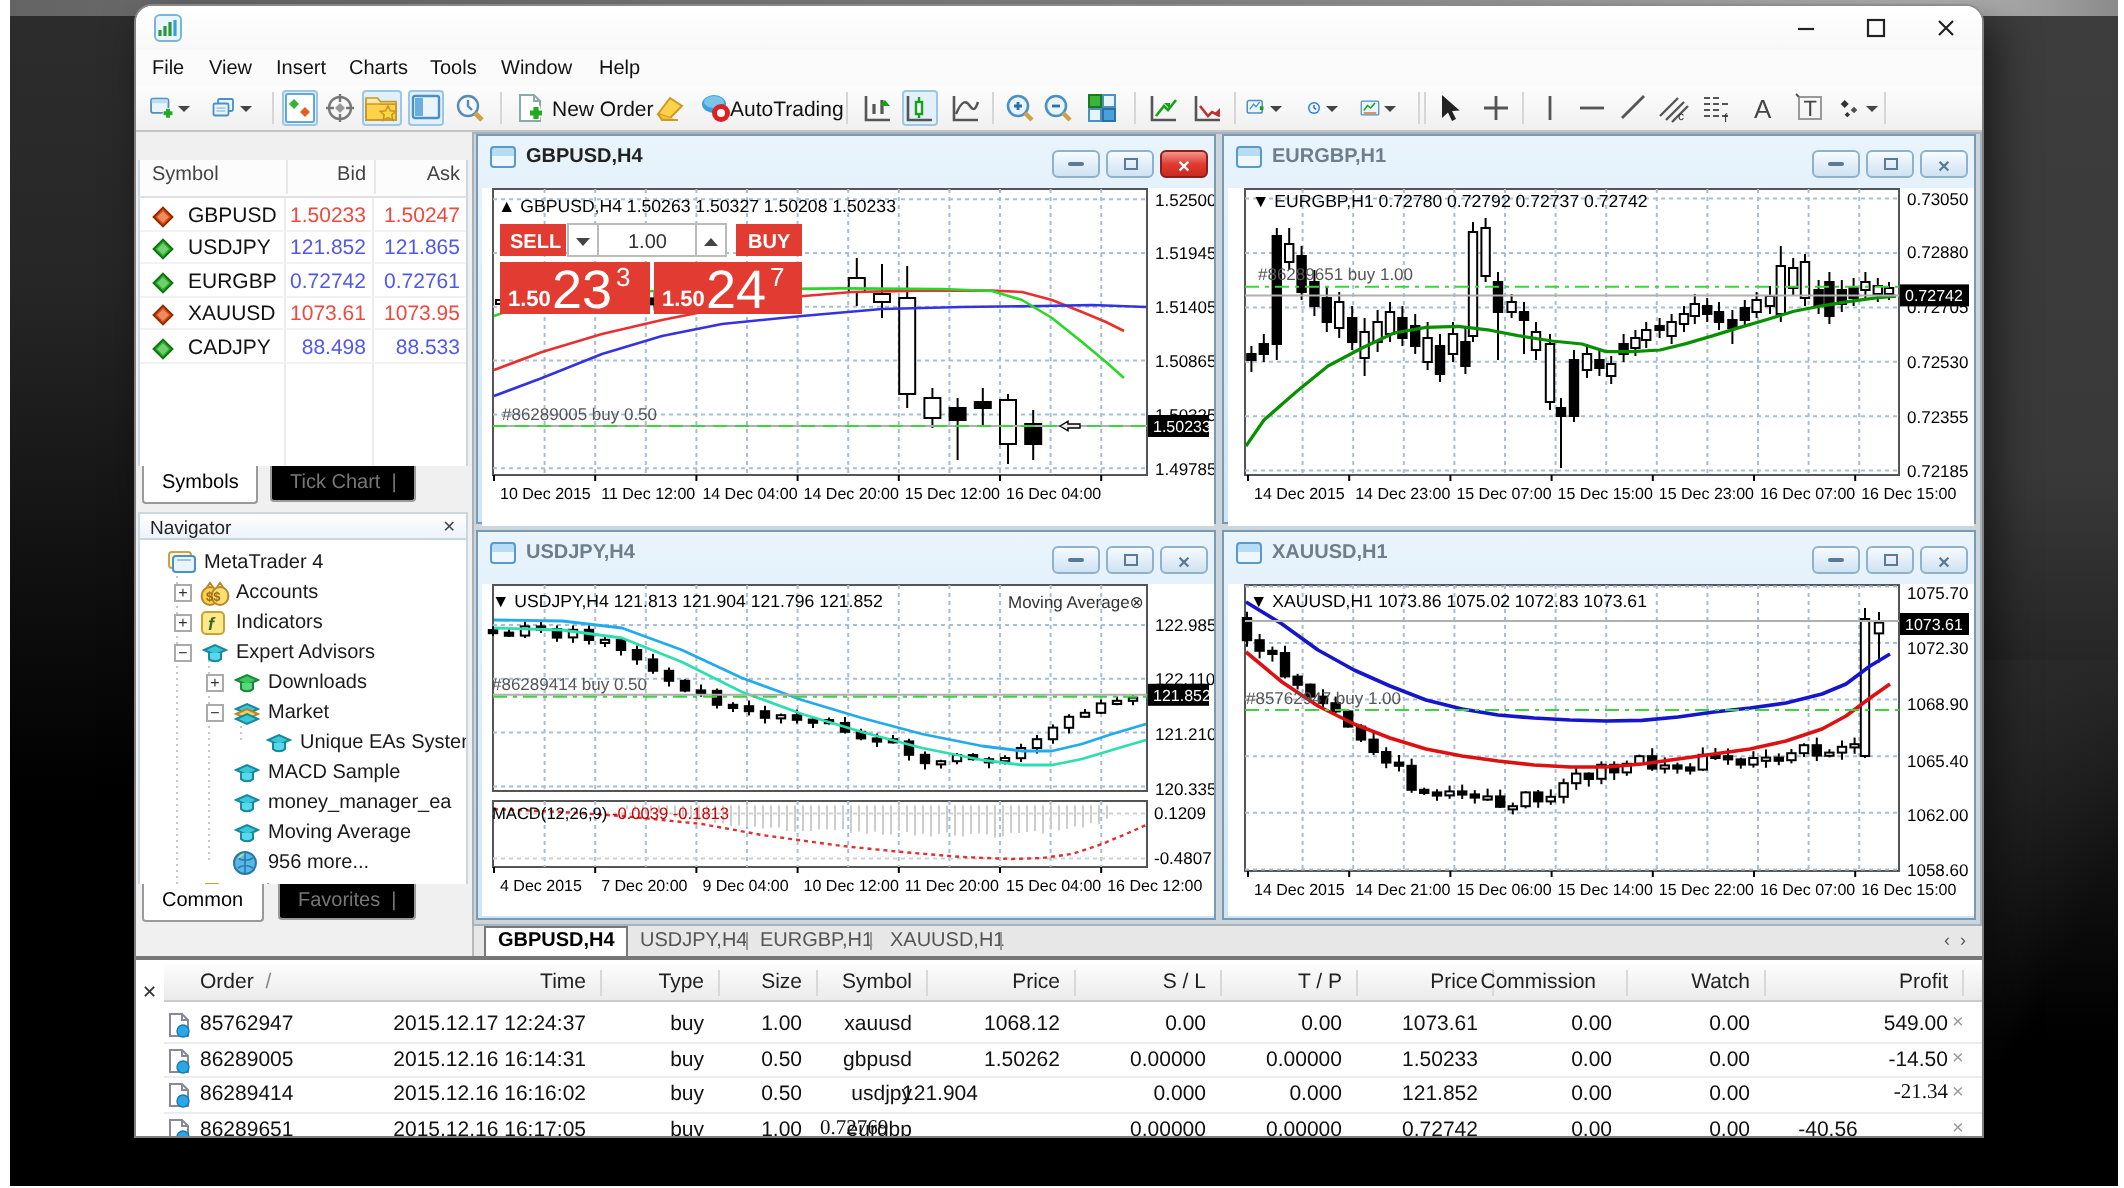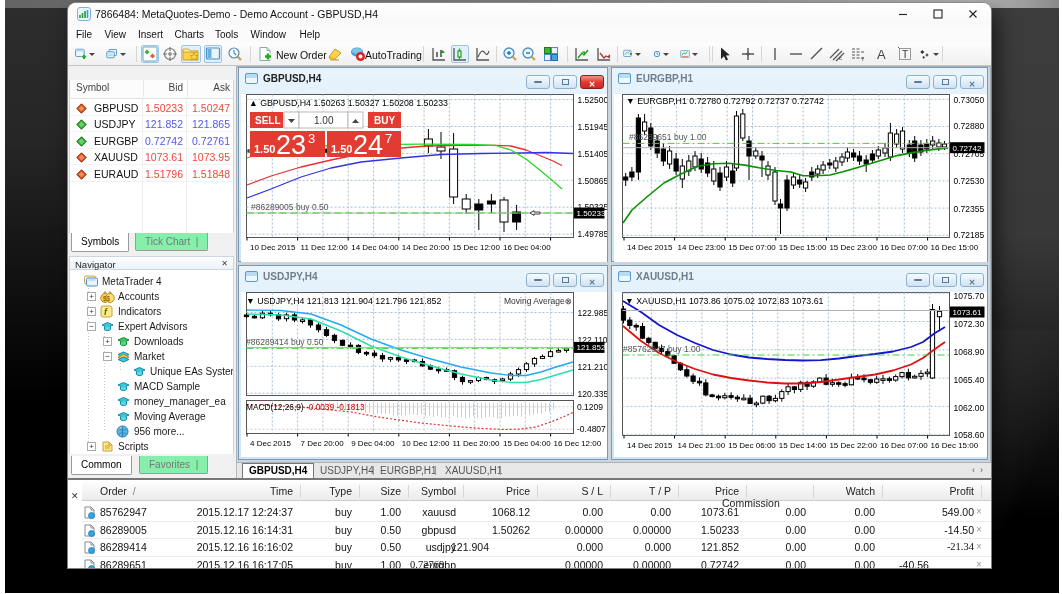--- a/index.html
+++ b/index.html
@@ -26,21 +26,21 @@
 .mwtable { position:absolute; left:1px; top:33px; width:165px; height:134px; background:#fff; border-left:1px solid #ccd6de; border-right:1px solid #ccd6de; }
 .mwrow { position:relative; height:16.6px; border-bottom:1px solid #f2f2f2; font-size:10.5px; }
 .mwdia { position:absolute; left:6px; top:3.5px; }
 .mwsym { position:absolute; left:24px; top:2.5px; color:#111; }
 .mwbid { position:absolute; left:49px; top:2.5px; width:64px; text-align:right; }
 .mwask { position:absolute; left:98px; top:2.5px; width:62px; text-align:right; }
 .mwvsep { position:absolute; top:0; width:1px; height:136px; background:#ededed; }
 .red { color:#f0483c; }
 .blu { color:#5058e8; }
 .sbtabs { position:absolute; left:1px; width:165px; height:21px; background:#f0f0f0; font-size:10px; }
-.tab { position:absolute; top:0; height:18px; padding:2.5px 9px 0 9px; border:1px solid #9a9a9a; border-top:none; background:#86efac; color:#777; border-radius:0 0 2px 2px; }
+.tab { position:absolute; top:0; height:18px; padding:2.5px 9px 0 9px; border:1px solid #9a9a9a; border-top:none; background:#000000; color:#777; border-radius:0 0 2px 2px; }
 .tabact { background:#fff; color:#000; z-index:2; height:19px; }
 .navtree { position:absolute; left:1px; top:204px; width:165px; height:184px; background:#fff; border-left:1px solid #ccd6de; border-right:1px solid #ccd6de; overflow:hidden; padding-top:4px; }
 .navrow { position:relative; height:15px; font-size:10px; }
 .navic { position:absolute; top:0.5px; }
 .navlb { position:absolute; top:1.5px; white-space:nowrap; }
 .pm { position:absolute; top:3px; width:9px; height:9px; border:1px solid #aaa; background:#fff; font-size:8px; line-height:7px; text-align:center; color:#333; z-index:2; }
 .workspace { position:absolute; left:168px; top:63px; width:755px; height:397px; background:#ccd4dc; border:1px solid #a8b2ba; }
 .cw { position:absolute; background:linear-gradient(#e9f4fc,#cde5f6); border:1px solid #7a9ab4; }
 .cwtitle { position:absolute; left:6px; top:5px; font-size:10px; font-weight:bold; display:flex; gap:5px; }
 .cwicon { width:13px; height:11px; background:linear-gradient(#b8dcf4 0 4px, #eef7fe 4px); border:1px solid #5a9ac8; border-radius:2px; display:inline-block; }
@@ -70,21 +70,20 @@
   <div class="bgright"></div>
   <div class="bgdiag"></div>
   <div class="bgstrip"></div>
   <div class="app">
     <div class="titlebar">
       <svg style="position:absolute;left:9px;top:4px;" width="14" height="14" viewBox="0 0 14 14">
           <rect x="0.5" y="0.5" width="13" height="13" rx="2.5" fill="#eaf6fe" stroke="#7ab4d8"></rect>
           <path d="M3 8 v3 M5.5 6 v5 M8 4 v7" stroke="#2a9838" stroke-width="1.6"></path>
           <path d="M10.5 3 v8" stroke="#38a0d8" stroke-width="1.6"></path>
         </svg>
-      <span class="title">7866484: MetaQuotes-Demo - Demo Account - GBPUSD,H4</span>
       <svg style="position:absolute;left:828px;top:4px;" width="14" height="14" viewBox="0 0 14 14">
           <path d="M3 7.5 h8" stroke="#222" stroke-width="1.1"></path>
         </svg>
       <svg style="position:absolute;left:863px;top:4px;" width="14" height="14" viewBox="0 0 14 14">
           <rect x="3" y="3" width="8" height="8" fill="none" stroke="#222" stroke-width="1.1"></rect>
         </svg>
       <svg style="position:absolute;left:898px;top:4px;" width="14" height="14" viewBox="0 0 14 14">
           <path d="M3.5 3.5 L10.5 10.5 M10.5 3.5 L3.5 10.5" stroke="#222" stroke-width="1.1"></path>
         </svg>
     </div>
@@ -365,26 +364,26 @@
           <svg width="11" height="11" viewBox="0 0 11 11" class="mwdia">
               <path d="M5.5 0.8 L10.2 5.5 L5.5 10.2 L0.8 5.5 Z" fill="#e05010" stroke="#902800" stroke-width="1"></path>
               <path d="M5.5 2.6 L8.4 5.5 L5.5 8.4 L2.6 5.5 Z" fill="#ffffff" fill-opacity="0.35"></path>
             </svg>
           <span class="mwsym">XAUUSD</span>
             <span class="mwbid red">1073.61</span>
             <span class="mwask red">1073.95</span>
           </div>
           <div class="mwrow">
           <svg width="11" height="11" viewBox="0 0 11 11" class="mwdia">
-              <path d="M5.5 0.8 L10.2 5.5 L5.5 10.2 L0.8 5.5 Z" fill="#e05010" stroke="#902800" stroke-width="1"></path>
+              <path d="M5.5 0.8 L10.2 5.5 L5.5 10.2 L0.8 5.5 Z" fill="#28b428" stroke="#107010" stroke-width="1"></path>
               <path d="M5.5 2.6 L8.4 5.5 L5.5 8.4 L2.6 5.5 Z" fill="#ffffff" fill-opacity="0.35"></path>
             </svg>
-          <span class="mwsym">EURAUD</span>
-            <span class="mwbid red">1.51796</span>
-            <span class="mwask red">1.51848</span>
+          <span class="mwsym">CADJPY</span>
+            <span class="mwbid blu">88.498</span>
+            <span class="mwask blu">88.533</span>
           </div>
         </div>
       <div class="sbtabs" style="top:167px;">
         <span class="tab tabact" style="left:2px;">Symbols</span>
         <span class="tab" style="left:66px;">Tick Chart&nbsp;&nbsp;|</span>
       </div>
       <div class="panelhdr" style="top:190px;">Navigator<span class="phx">✕</span></div>
       <div class="navtree">
           <svg style="position:absolute;left:0;top:4px;" width="165" height="180" viewBox="0 0 165 180">
             <g stroke="#c8c8c8" stroke-width="1" stroke-dasharray="1,2">
@@ -483,21 +482,21 @@
           <div class="navrow">
             <span class="pm" style="left:17px;">+</span>
             <span class="navic" style="left:30px;"><svg width="14" height="13" viewBox="0 0 14 13">
                 <path d="M3 2 h6 l3 3 v6 H3 z" fill="#ffe98a" stroke="#c8a232"></path>
                 <path d="M9 2 v3 h3" fill="none" stroke="#c8a232"></path>
                 <path d="M5 6 h5 M5 8 h5" stroke="#b89222" stroke-width="0.9"></path>
               </svg></span>
             <span class="navlb" style="left:48px;color:#1a1a1a">Scripts</span>
           </div>
         </div>
-      <div class="sbtabs" style="top:390px;">
+      <div class="sbtabs" style="top:376px;">
         <span class="tab tabact" style="left:2px;">Common</span>
         <span class="tab" style="left:70px;">Favorites&nbsp;&nbsp;|</span>
       </div>
     </div>
     <div class="workspace"></div>
     <div class="cw active" style="left:170px;top:64px;width:370px;height:195px;">
       <div class="cwtitle">
           <span class="cwicon"></span>
           <span style="color:#222">GBPUSD,H4</span>
         </div>
@@ -1238,21 +1237,21 @@
           <span style="position:absolute;left:282px;top:3px;width:92px;text-align:right;">Symbol</span>
           <span class="tcolsep" style="left:381px;"></span>
           <span style="position:absolute;left:356px;top:3px;width:92px;text-align:right;">Price</span>
           <span class="tcolsep" style="left:455px;"></span>
           <span style="position:absolute;left:429px;top:3px;width:92px;text-align:right;">S / L</span>
           <span class="tcolsep" style="left:528px;"></span>
           <span style="position:absolute;left:497px;top:3px;width:92px;text-align:right;">T / P</span>
           <span class="tcolsep" style="left:596px;"></span>
           <span style="position:absolute;left:565px;top:3px;width:92px;text-align:right;">Price</span>
           <span class="tcolsep" style="left:664px;"></span>
-          <span style="position:absolute;left:640px;top:3px;width:92px;text-align:left;margin-top:12px;">Commission</span>
+          <span style="position:absolute;left:624px;top:3px;width:92px;text-align:right;">Commission</span>
           <span class="tcolsep" style="left:731px;"></span>
           <span style="position:absolute;left:701px;top:3px;width:92px;text-align:right;">Watch</span>
           <span class="tcolsep" style="left:800px;"></span>
           <span style="position:absolute;left:800px;top:3px;width:92px;text-align:right;">Profit</span>
           <span class="tcolsep" style="left:899px;"></span>
         </div>
         <div class="trow" style="top:24.0px;">
           <span class="tdoc"><svg width="11" height="13" viewBox="0 0 11 13">
               <path d="M1 1 h6 l3 3 v8 H1 z" fill="#fff" stroke="#889" stroke-width="1"></path>
               <path d="M7 1 v3 h3" fill="none" stroke="#889"></path>

